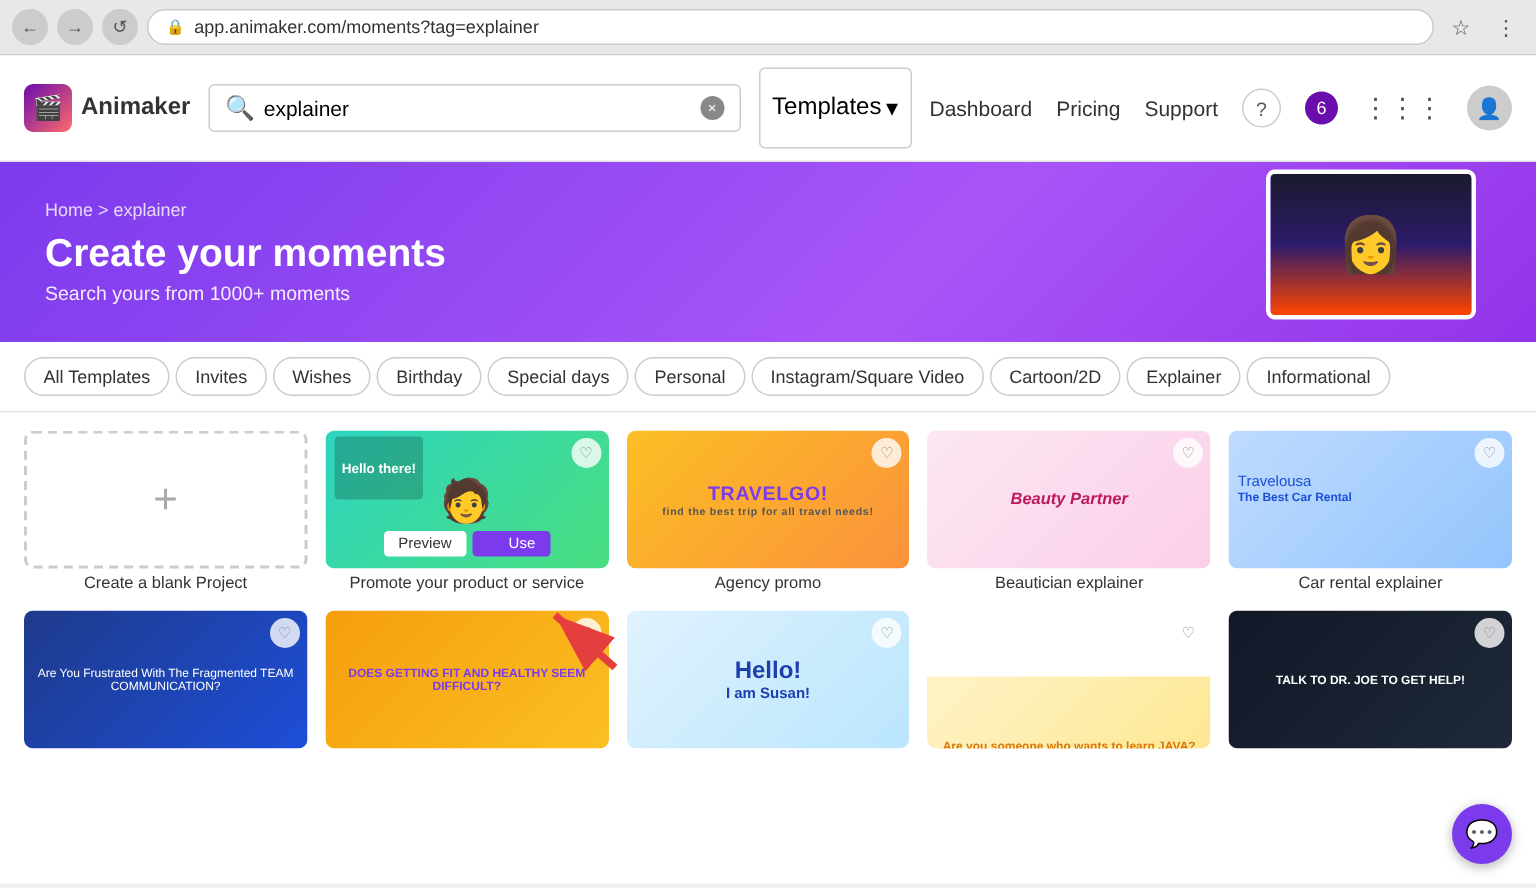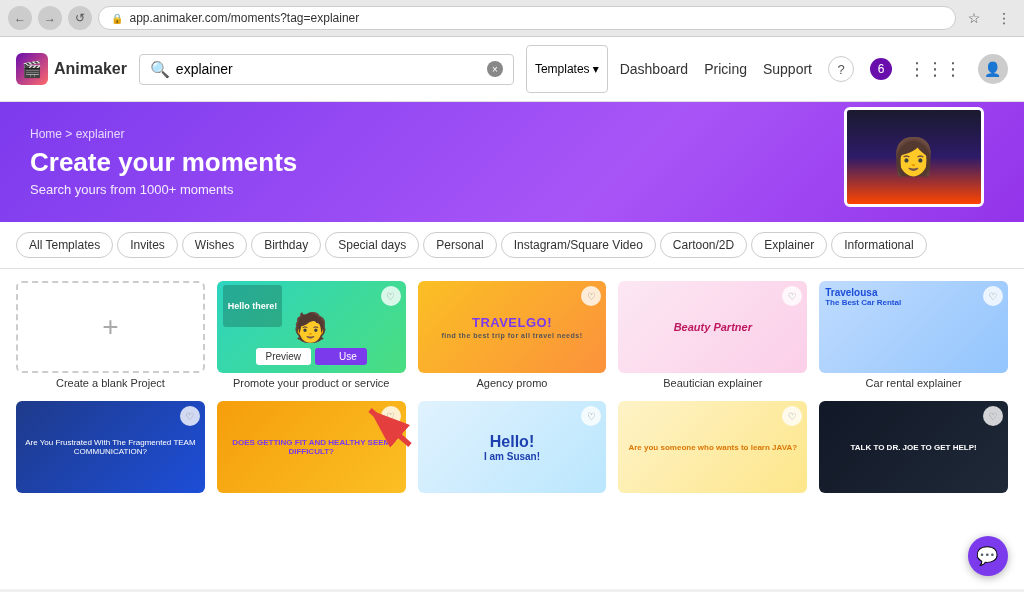--- a/index.html
+++ b/index.html
@@ -90,21 +90,21 @@
       border: none; outline: none; flex: 1; font-size: 14px;
     }
     .search-clear {
       background: #888; color: white; border-radius: 50%;
       width: 16px; height: 16px; font-size: 10px;
       display: flex; align-items: center; justify-content: center;
       cursor: pointer; border: none;
     }
     .search-type {
       border: 1px solid #ccc; border-radius: 4px;
-      padding: 16px 8px; font-size: 12px; cursor: pointer;
+      padding: 16px 8px; font-size: 16px; cursor: pointer;
       background: white; display: flex; align-items: center; gap: 3px;
     }
     .nav-links {
       display: flex; align-items: center; gap: 16px; margin-left: auto;
     }
     .nav-link {
       font-size: 14px; color: #333; text-decoration: none; cursor: pointer;
     }
     .help-btn {
       width: 26px; height: 26px;
@@ -290,21 +290,21 @@
       background: linear-gradient(135deg, #e0f2fe 0%, #bae6fd 100%);
       width: 100%; height: 100%;
       display: flex; align-items: center; justify-content: center;
       flex-direction: column;
       font-size: 12px; font-weight: bold; color: #1e40af;
     }
     .card8-bg {
       background: linear-gradient(135deg, #fef3c7 0%, #fde68a 100%);
       width: 100%; height: 100%;
       display: flex; align-items: center; justify-content: center;
-      padding: 4px; font-size: 8px; font-weight: bold; color: #d97706; 
+      padding: 4px; font-size: 8px; font-weight: bold; color: #d97706;  margin-top: 44px;
     }
     .card9-bg {
       background: linear-gradient(135deg, #111827 0%, #1f2937 100%);
       width: 100%; height: 100%;
       display: flex; align-items: center; justify-content: center;
       padding: 12px; font-size: 8px; font-weight: bold; color: white; text-align: center;
     }
 
     
     .chat-bubble {
@@ -439,21 +439,21 @@
         </div>
         <div class="heart-btn">♡</div>
       </div>
       <div class="card-label">Beautician explainer</div>
     </div>
 
     <div class="template-card">
       <div class="card-thumb">
         <div class="card4-bg">
           <div>
-            <div style="font-size:10px;font-weight:bold;">Travelousa</div>
+            <div style="font-size:10px;font-weight:normal;margin-top:23px;">Travelousa</div>
             <div style="font-size:8px;">The Best Car Rental</div>
           </div>
         </div>
         <div class="heart-btn">♡</div>
       </div>
       <div class="card-label">Car rental explainer</div>
     </div>
 
     <div class="template-card">
       <div class="card-thumb">

